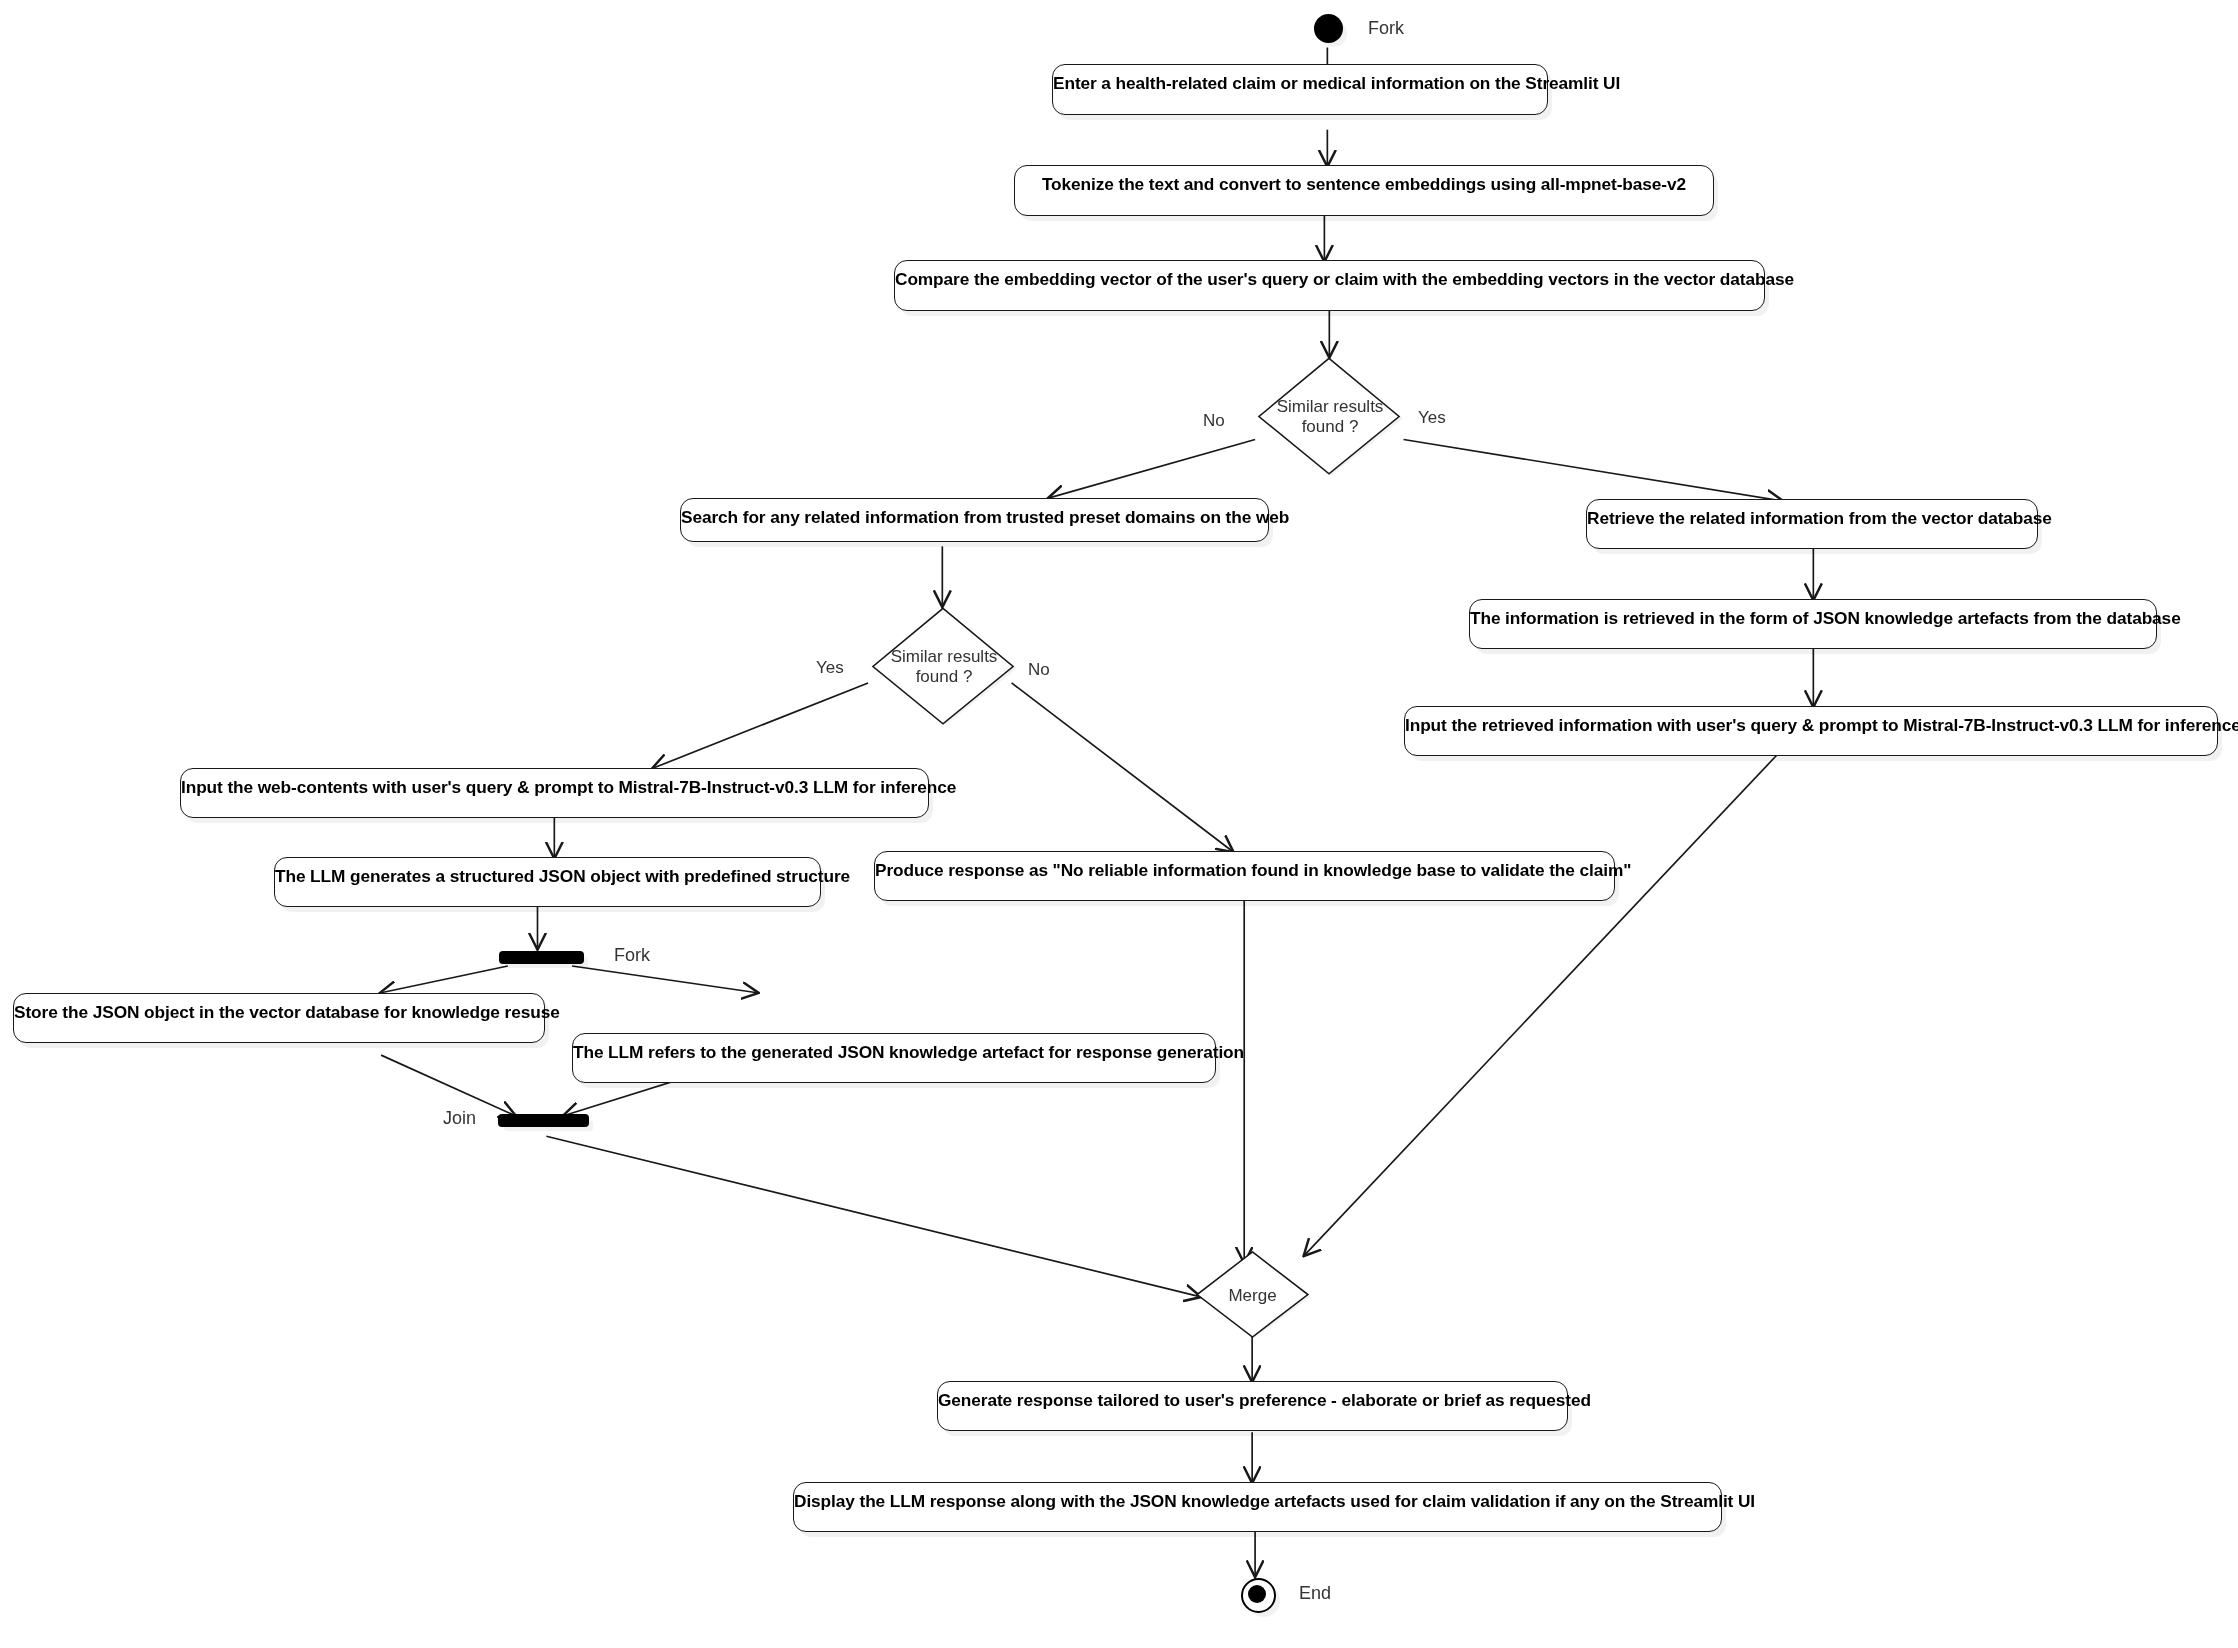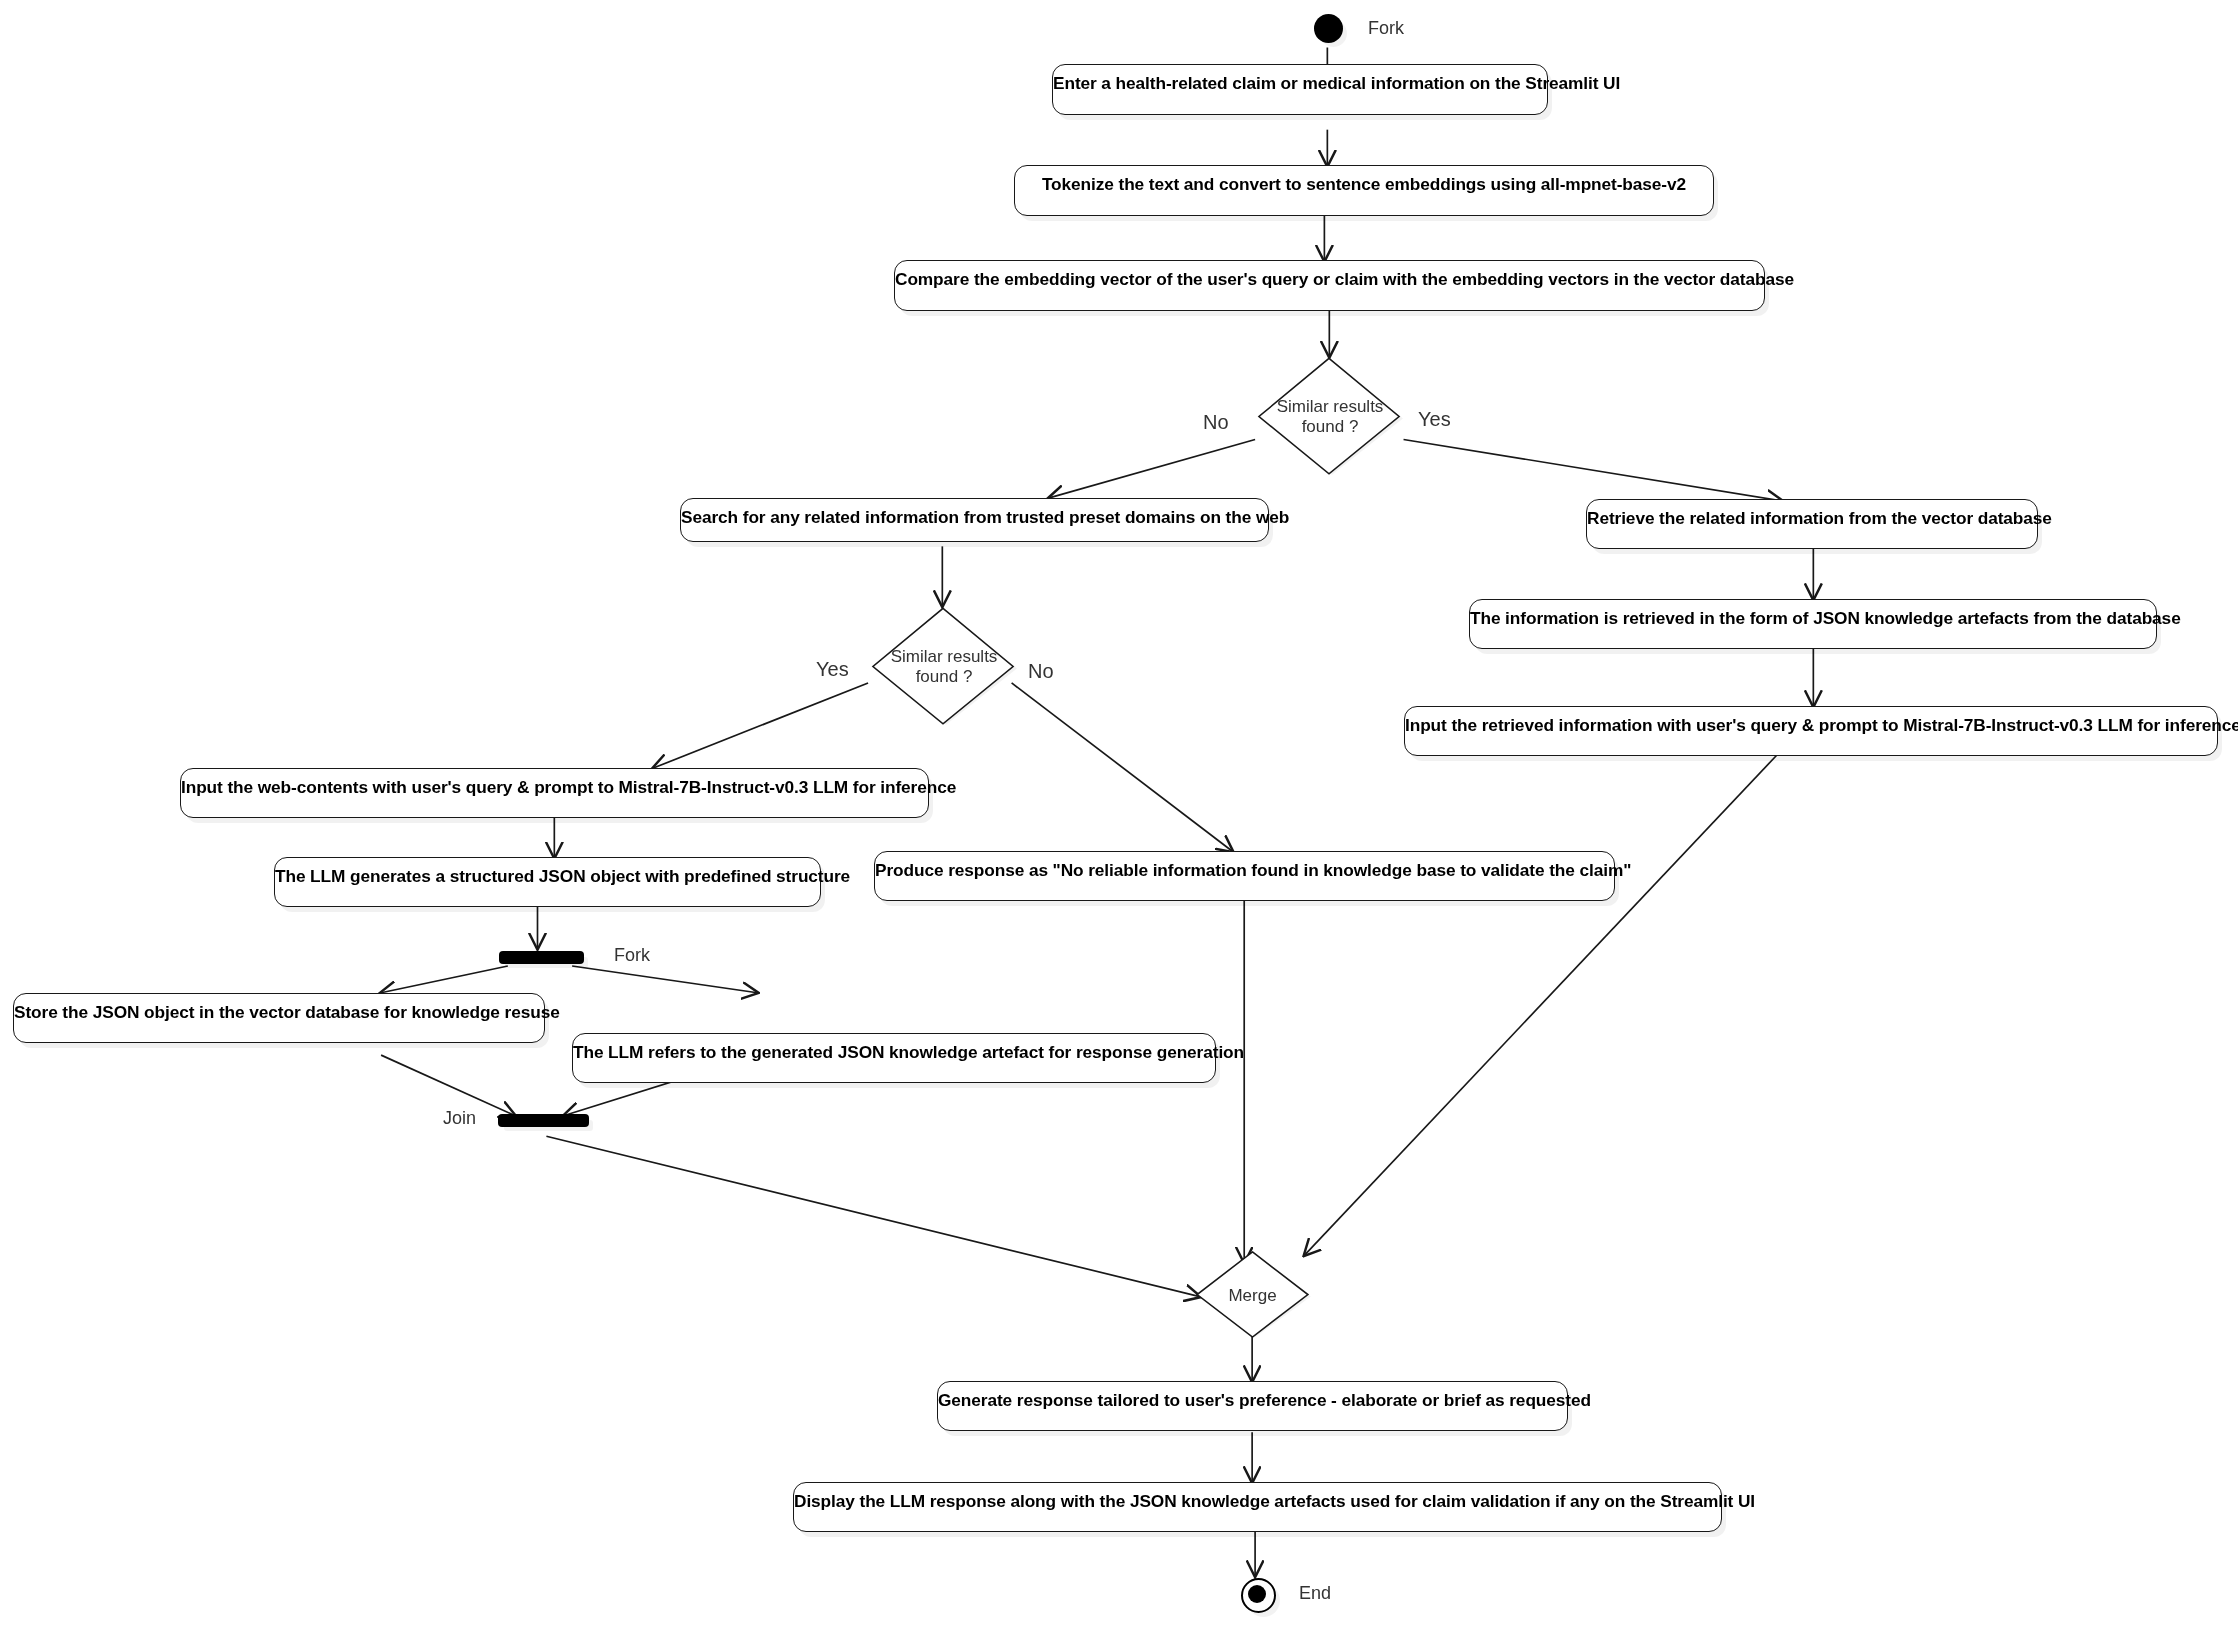--- a/index.html
+++ b/index.html
@@ -65,21 +65,21 @@
     white-space: pre-line;
   }
   .barnode {
     position: absolute;
     background: #000000;
     border-radius: 4px;
     box-shadow: 5px 5px 0 -1px rgba(0,0,0,0.05);
   }
   .edge-label {
     position: absolute;
-    font-size: 20px;
+    font-size: 17px;
     color: #333333;
     white-space: nowrap;
   }
   .side-label {
     position: absolute;
     font-size: 18px;
     color: #333333;
     white-space: nowrap;
   }
   .startnode {

